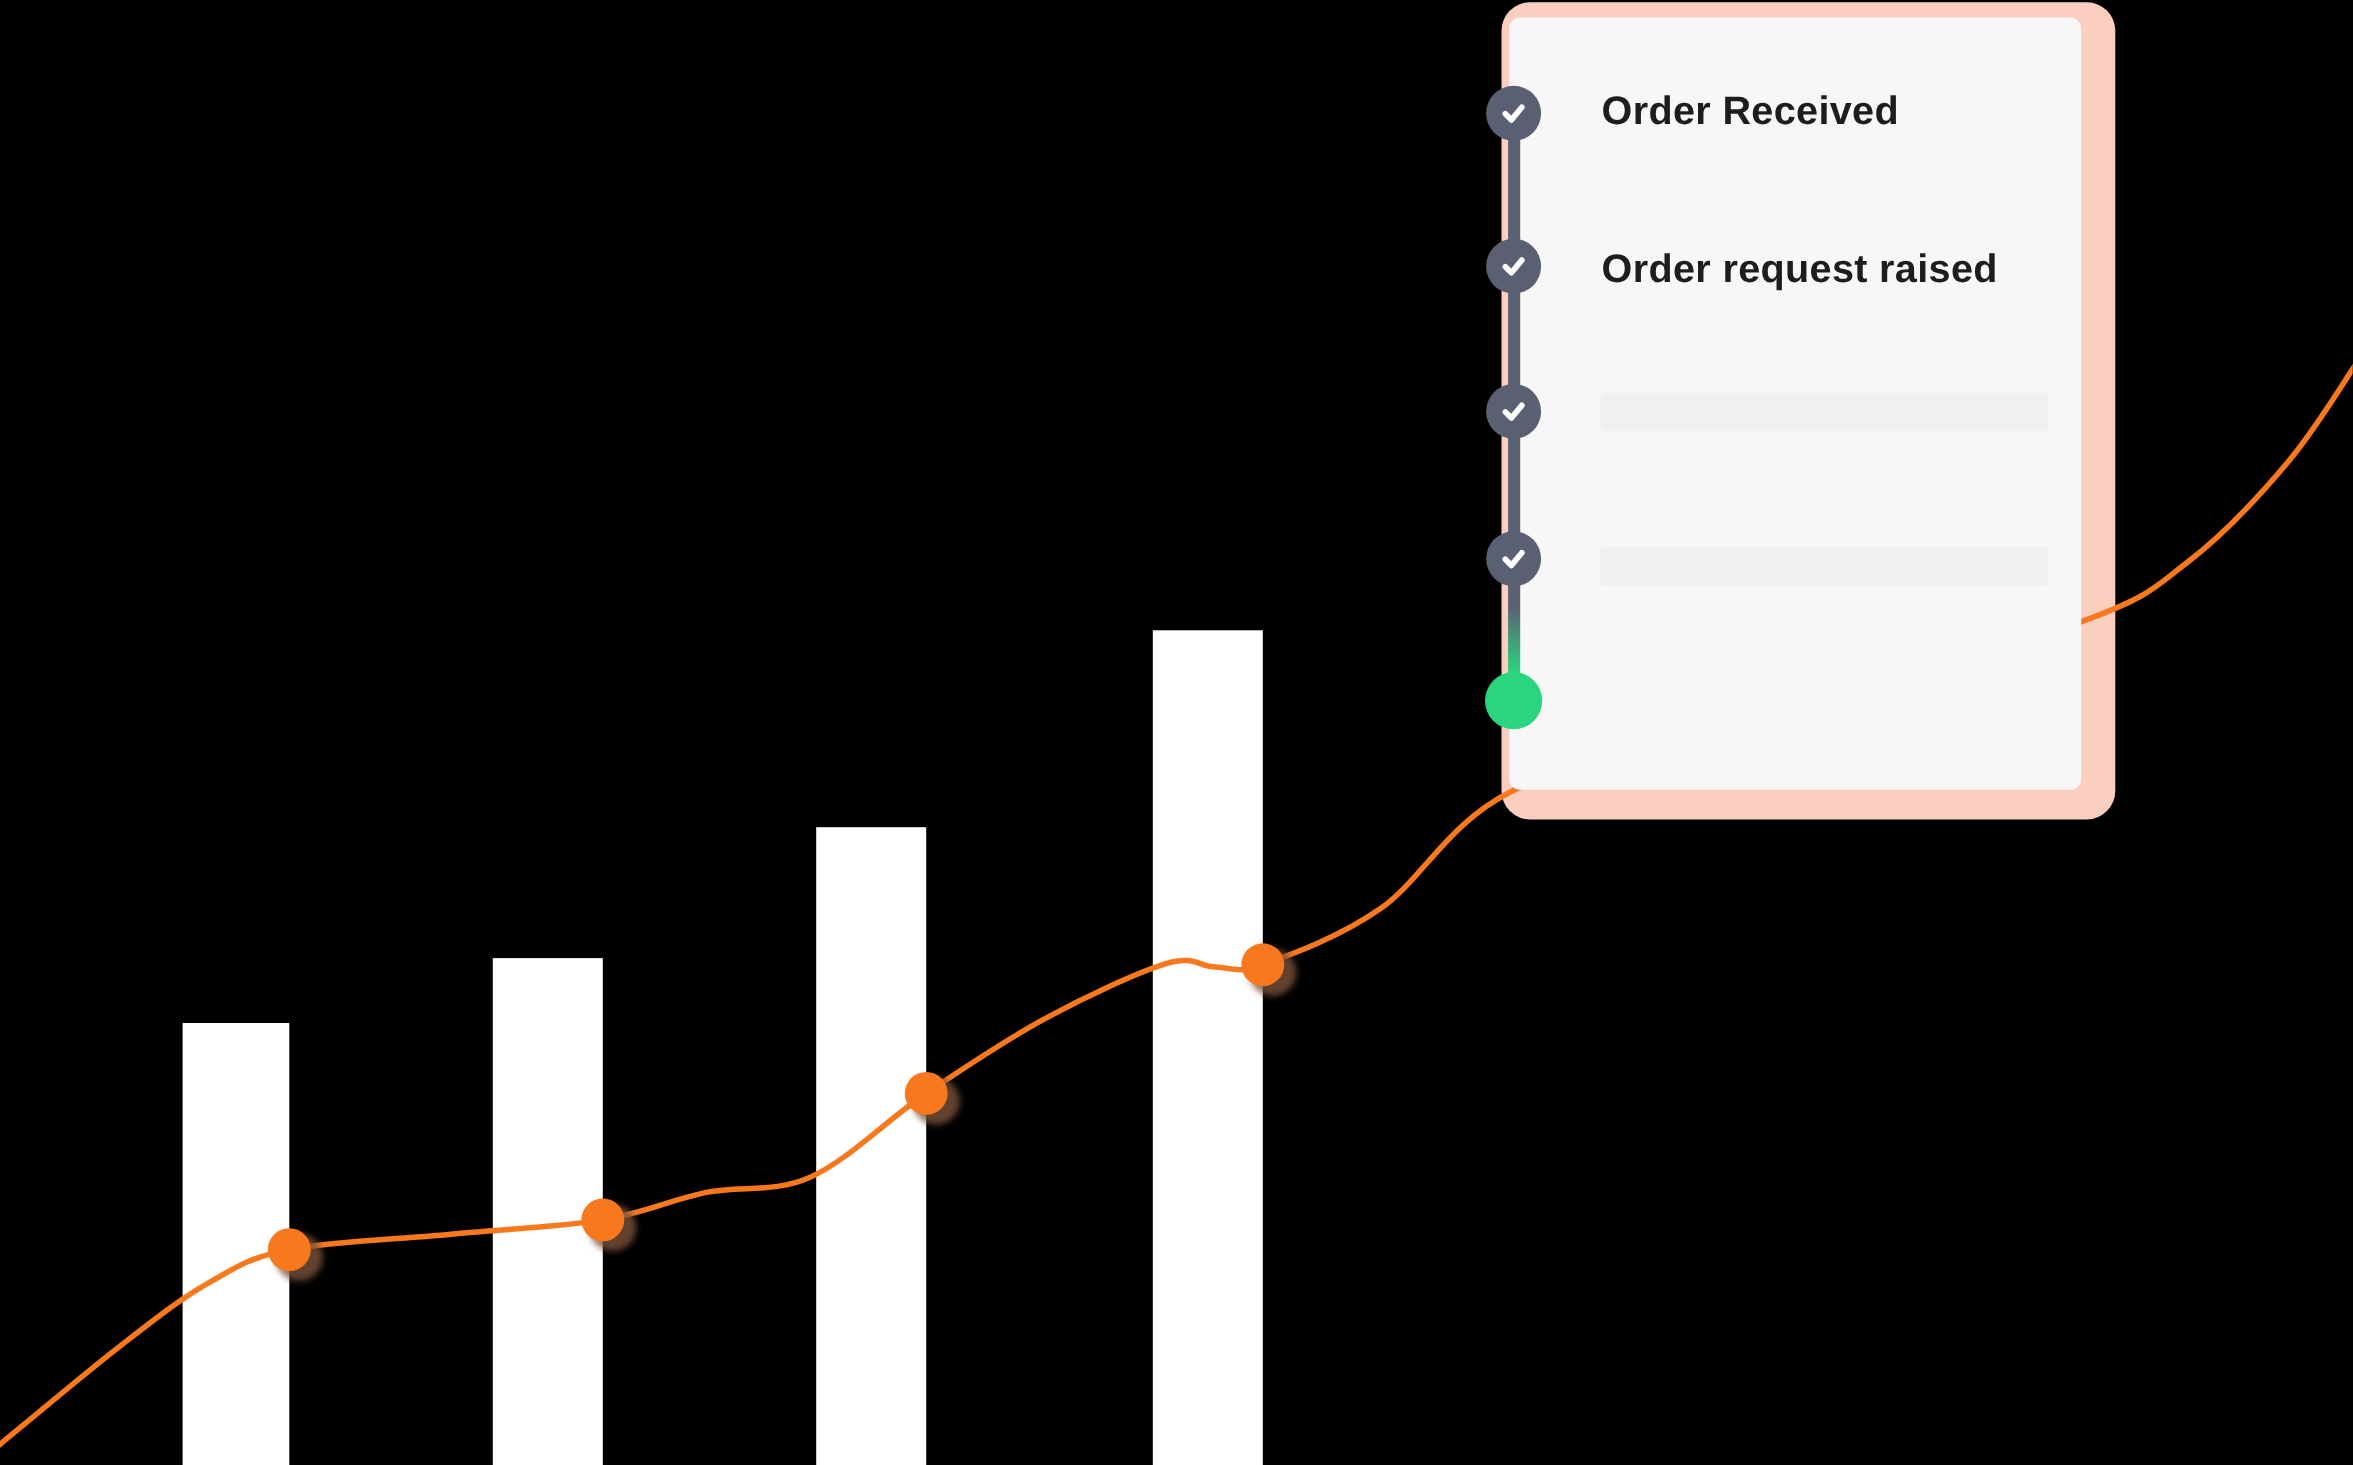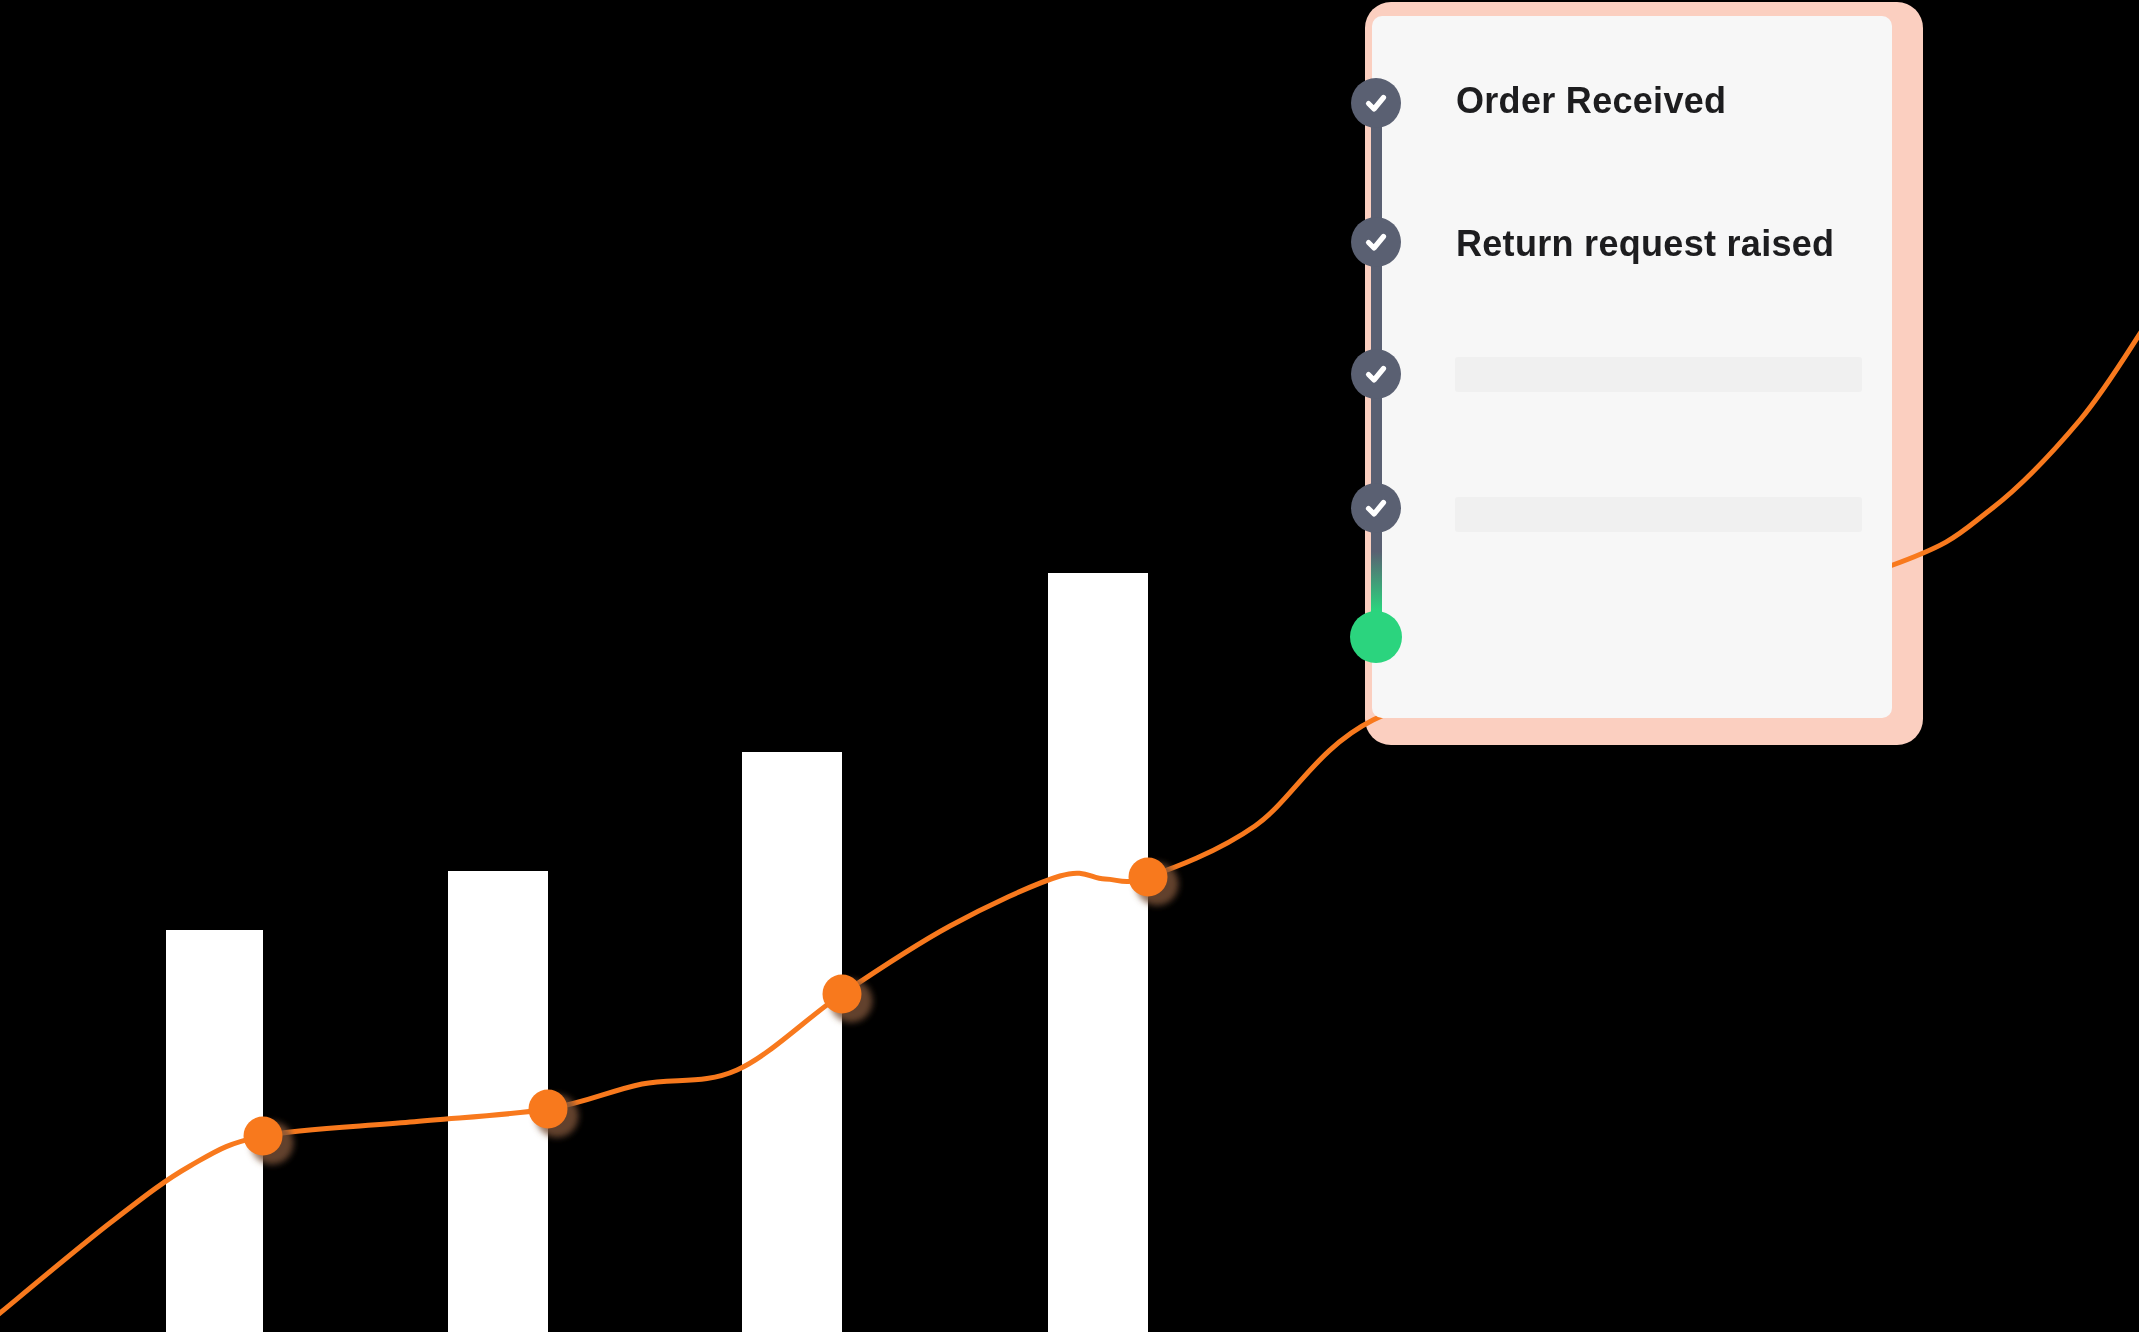--- a/index.html
+++ b/index.html
@@ -73,18 +73,18 @@
       </svg>
     </div>
     <div class="node done n4">
       <svg width="28" height="28" viewBox="0 0 28 28">
         <path d="M6.5 14.5 L12 20 L21.5 8.5" fill="none" stroke="#FFFFFF" stroke-width="5.2" stroke-linecap="round" stroke-linejoin="round"></path>
       </svg>
     </div>
     <div class="node current"></div>
 
     <div class="lbl l1">Order Received</div>
-    <div class="lbl l2">Return request raised</div>
+    <div class="lbl l2">Order request raised</div>
     <div class="skel s1"></div>
     <div class="skel s2"></div>
   </div>
 
 </div>
 
 </body></html>

